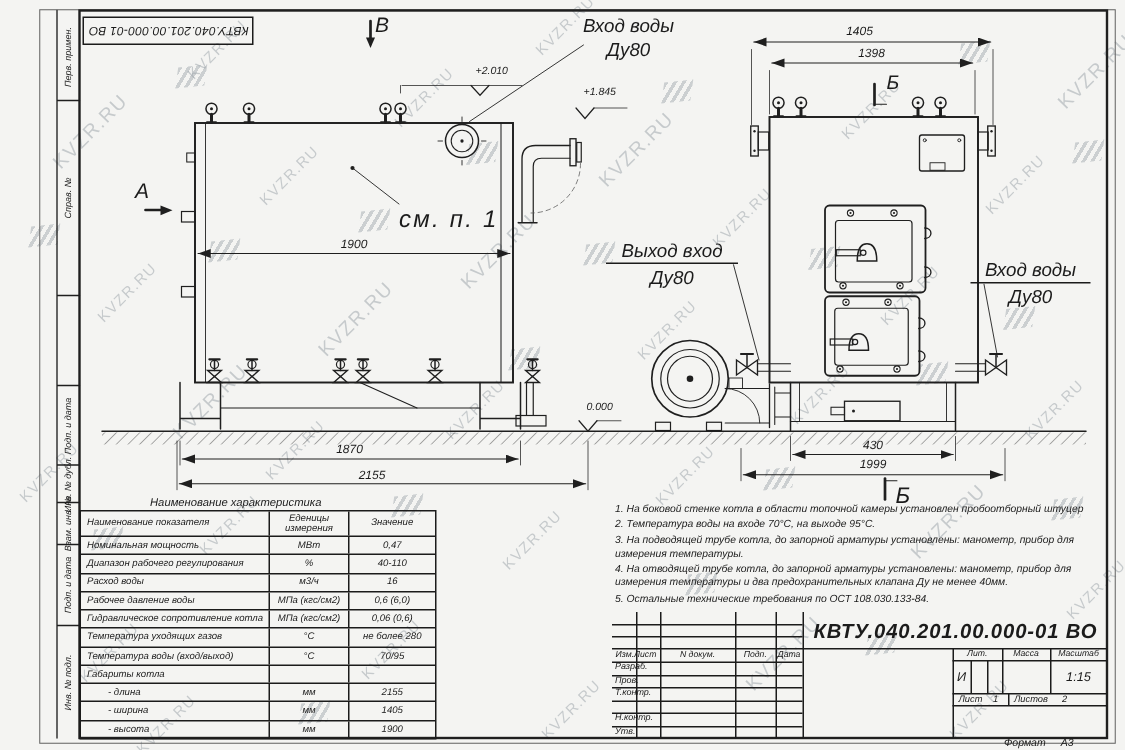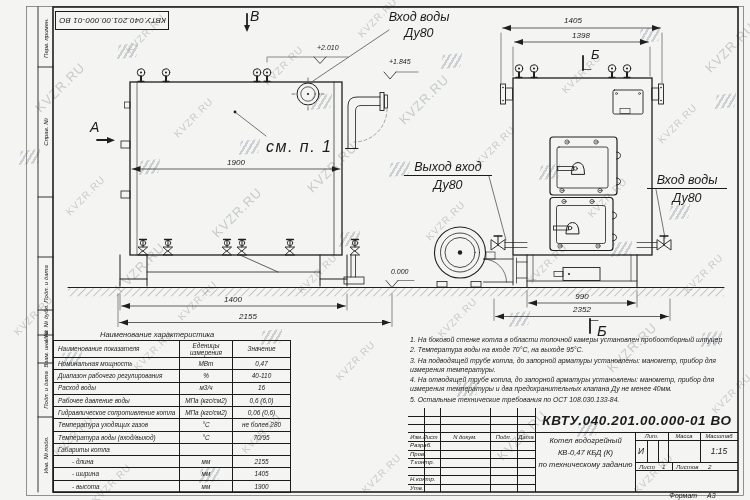--- a/index.html
+++ b/index.html
@@ -330,26 +330,26 @@
   <div class="lbl" id="lbl-b-bot">Б</div>
   <div class="lbl" id="lbl-callout">см. п. 1</div>
   <div class="lbl" id="lbl-inlet-top-1">Вход воды</div>
   <div class="lbl" id="lbl-inlet-top-2">Ду80</div>
   <div class="lbl" id="lbl-outlet-1">Выход вход</div>
   <div class="lbl" id="lbl-outlet-2">Ду80</div>
   <div class="lbl" id="lbl-inlet-r-1">Вход воды</div>
   <div class="lbl" id="lbl-inlet-r-2">Ду80</div>
 
   <div class="lbl dim" id="dim-1900">1900</div>
-  <div class="lbl dim" id="dim-1630">1400</div>
+  <div class="lbl dim" id="dim-1630">1870</div>
   <div class="lbl dim" id="dim-2155">2155</div>
   <div class="lbl dim" id="dim-1405">1405</div>
   <div class="lbl dim" id="dim-1235">1398</div>
-  <div class="lbl dim" id="dim-990">990</div>
-  <div class="lbl dim" id="dim-1605">2352</div>
+  <div class="lbl dim" id="dim-990">430</div>
+  <div class="lbl dim" id="dim-1605">1999</div>
   <div class="lbl elev" id="elev-2010">+2.010</div>
   <div class="lbl elev" id="elev-1845">+1.845</div>
   <div class="lbl elev" id="elev-0">0.000</div>
 
   <div class="lbl" id="spec-title">Наименование характеристика</div>
   <div id="spec-table">
       <div class="strow head">
         <div class="stc c0">Наименование показателя</div>
         <div class="stc c1">Еденицы измерения</div>
         <div class="stc c2">Значение</div>
@@ -414,25 +414,20 @@
   <div id="notes">
       <div class="note">1.  На боковой стенке котла в области топочной камеры установлен пробоотборный штуцер</div>
       <div class="note">2.  Температура воды на входе  70°С,  на выходе  95°С.</div>
       <div class="note">3.  На подводящей трубе котла, до запорной арматуры установлены:  манометр,  прибор для измерения температуры.</div>
       <div class="note">4.  На отводящей трубе котла, до запорной арматуры установлены:  манометр,  прибор для измерения температуры и два предохранительных клапана  Ду не менее  40мм.</div>
       <div class="note">5.  Остальные технические требования по ОСТ  108.030.133-84.</div>
     </div>
 
   <div id="titleblock">
     <div class="tbc" id="tb-doc">КВТУ.040.201.00.000-01 ВО</div>
-    <div class="tbc" id="tb-name">
-      <span>Котел водогрейный</span>
-      <span>КВ-0,47  КБД  (К)</span>
-      <span>по техническому заданию</span>
-    </div>
     <div class="tbc tb-h" id="tb-lit-l">Лит.</div>
     <div class="tbc tb-h" id="tb-mass-l">Масса</div>
     <div class="tbc tb-h" id="tb-scale-l">Масштаб</div>
     <div class="tbc" id="tb-lit-v">И</div>
     <div class="tbc" id="tb-scale-v">1:15</div>
     <div class="tbc tb-srow" id="tb-sheet-l">Лист</div>
     <div class="tbc tb-srow" id="tb-sheet-v">1</div>
     <div class="tbc tb-srow" id="tb-sheets-l">Листов</div>
     <div class="tbc tb-srow" id="tb-sheets-v">2</div>
   <div class="tbl-l" style="left: 16px; top: 0px; width: 0.8px; height: 84px;"></div>

